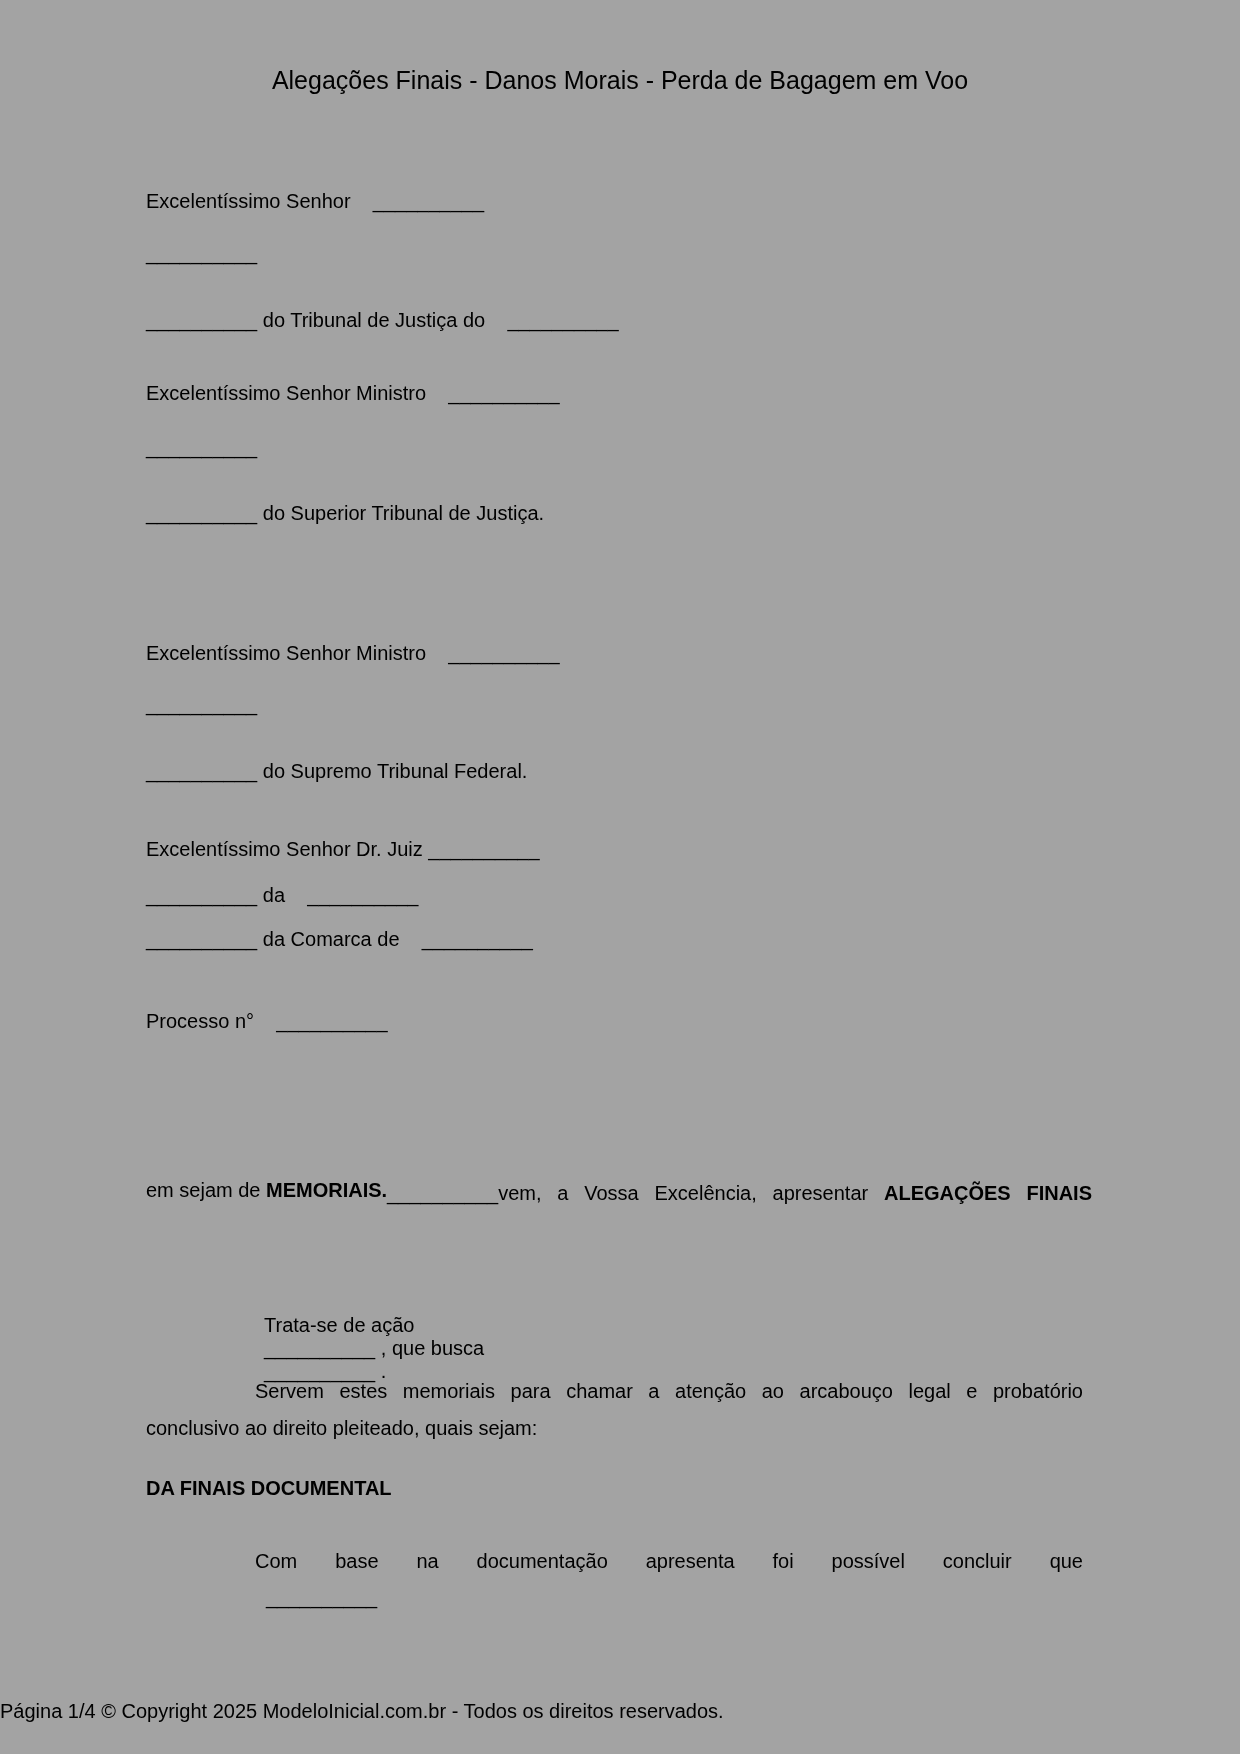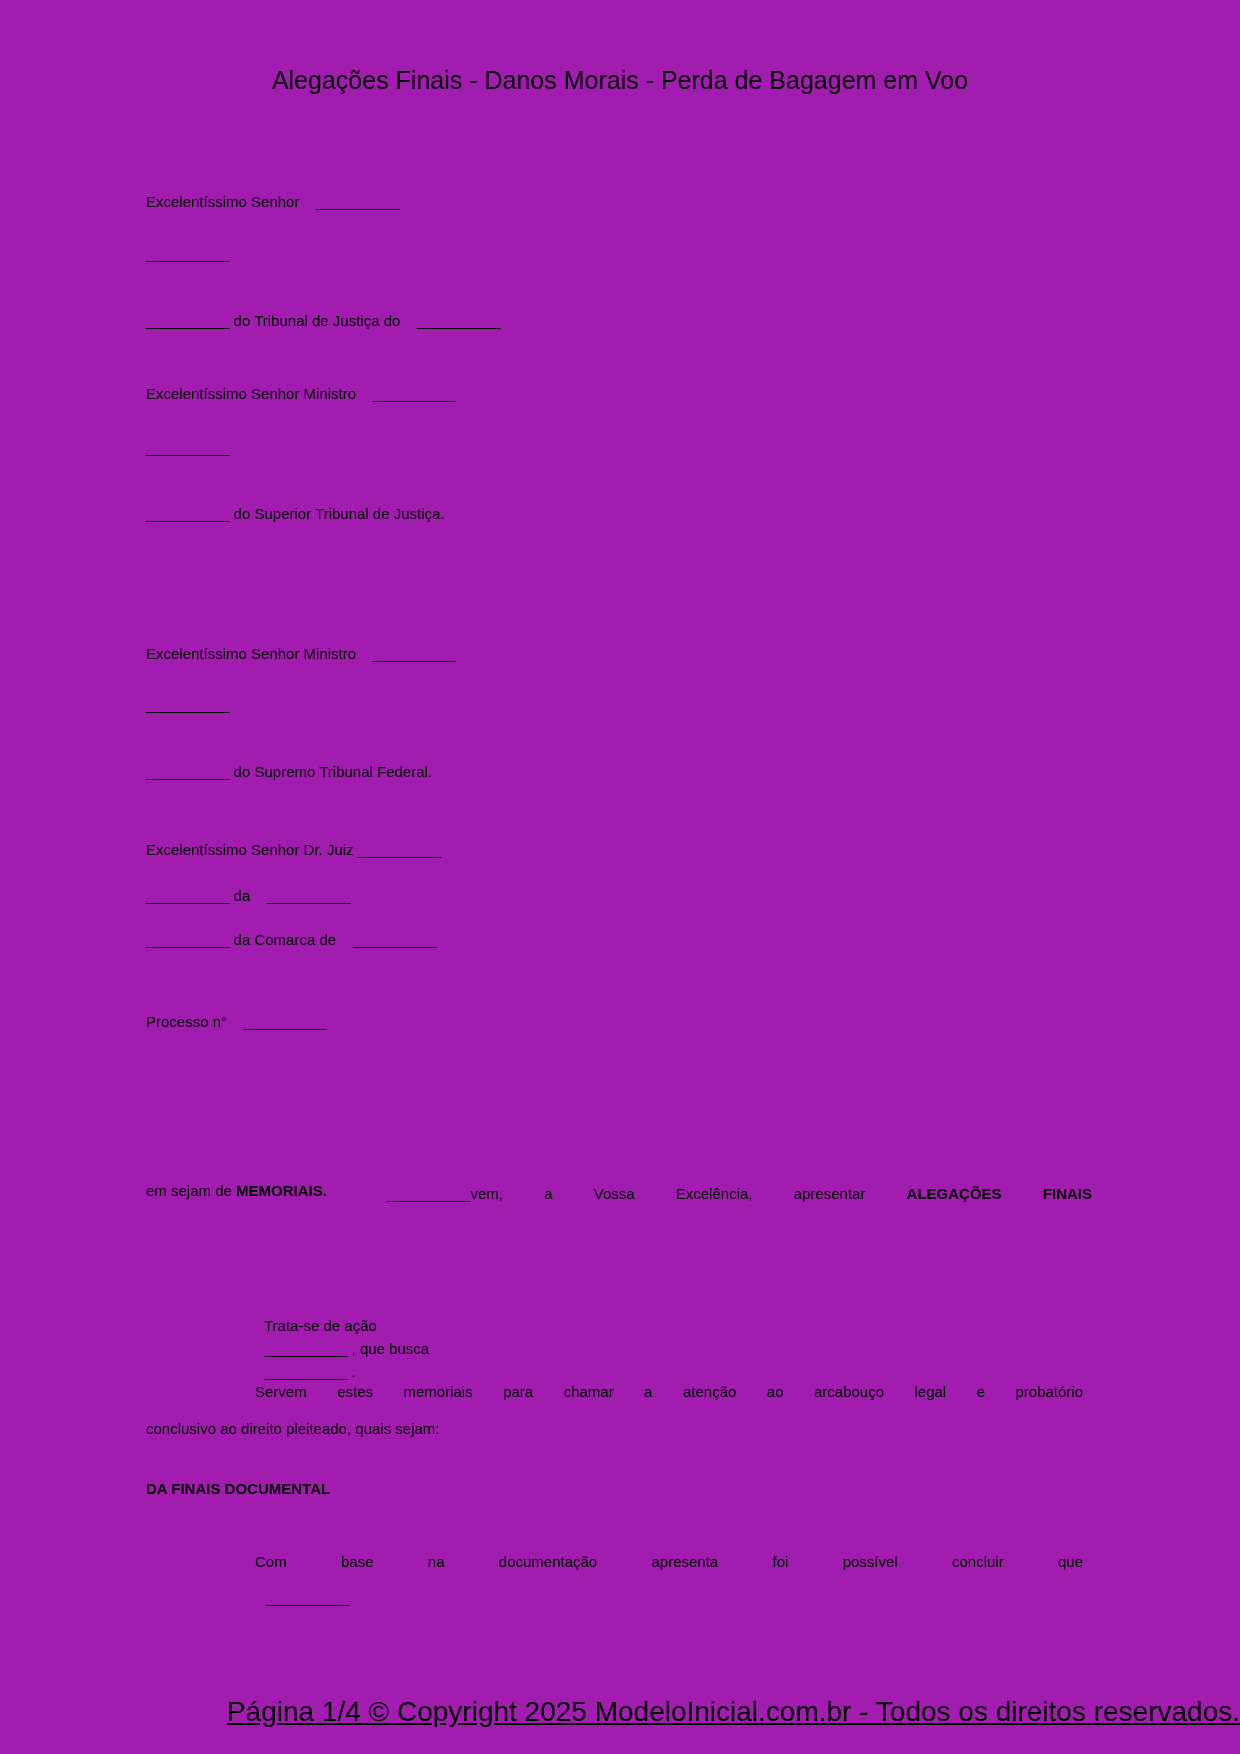--- a/index.html
+++ b/index.html
@@ -1,29 +1,29 @@
 <!DOCTYPE html>
 <html><head>
 <meta charset="utf-8">
 <style>
   html, body { margin: 0; padding: 0; background: #ffffff; }
   .page {
     position: relative;
     width: 1240px;
     height: 1754px;
-    background: #a21caf;
+    background: #a3a3a3;
     color: #000000;
     font-family: "Liberation Sans", "DejaVu Sans", sans-serif;
     overflow: hidden;
   }
   .line {
     position: absolute;
     left: 146px;
     width: 946px;
-    font-size: 15px;
+    font-size: 20px;
     line-height: 23px;
     white-space: pre-wrap;
   }
   .title {
     left: 0;
     width: 1240px;
     text-align: center;
     font-size: 25px;
     line-height: 29px;
     white-space: normal;
@@ -41,23 +41,22 @@
     width: 788px;
     display: flex;
     justify-content: space-between;
     white-space: pre;
     flex-direction: column;
   }
   .blank-under { left: 266px; }
   .footer {
     left: 0;
     width: 1240px;
-    text-align: right;
-    font-size: 28px;
-    text-decoration: underline;
+    text-align: left;
+    font-size: 20px;
   }
 </style>
 </head>
 <body>
 
 <div class="page">
 
   <div class="line title" style="top:66px">Alegações Finais - Danos Morais - Perda de Bagagem em Voo</div>
 
   <div class="line" style="top:190px">Excelentíssimo Senhor &nbsp;&nbsp;&nbsp;__________</div>

